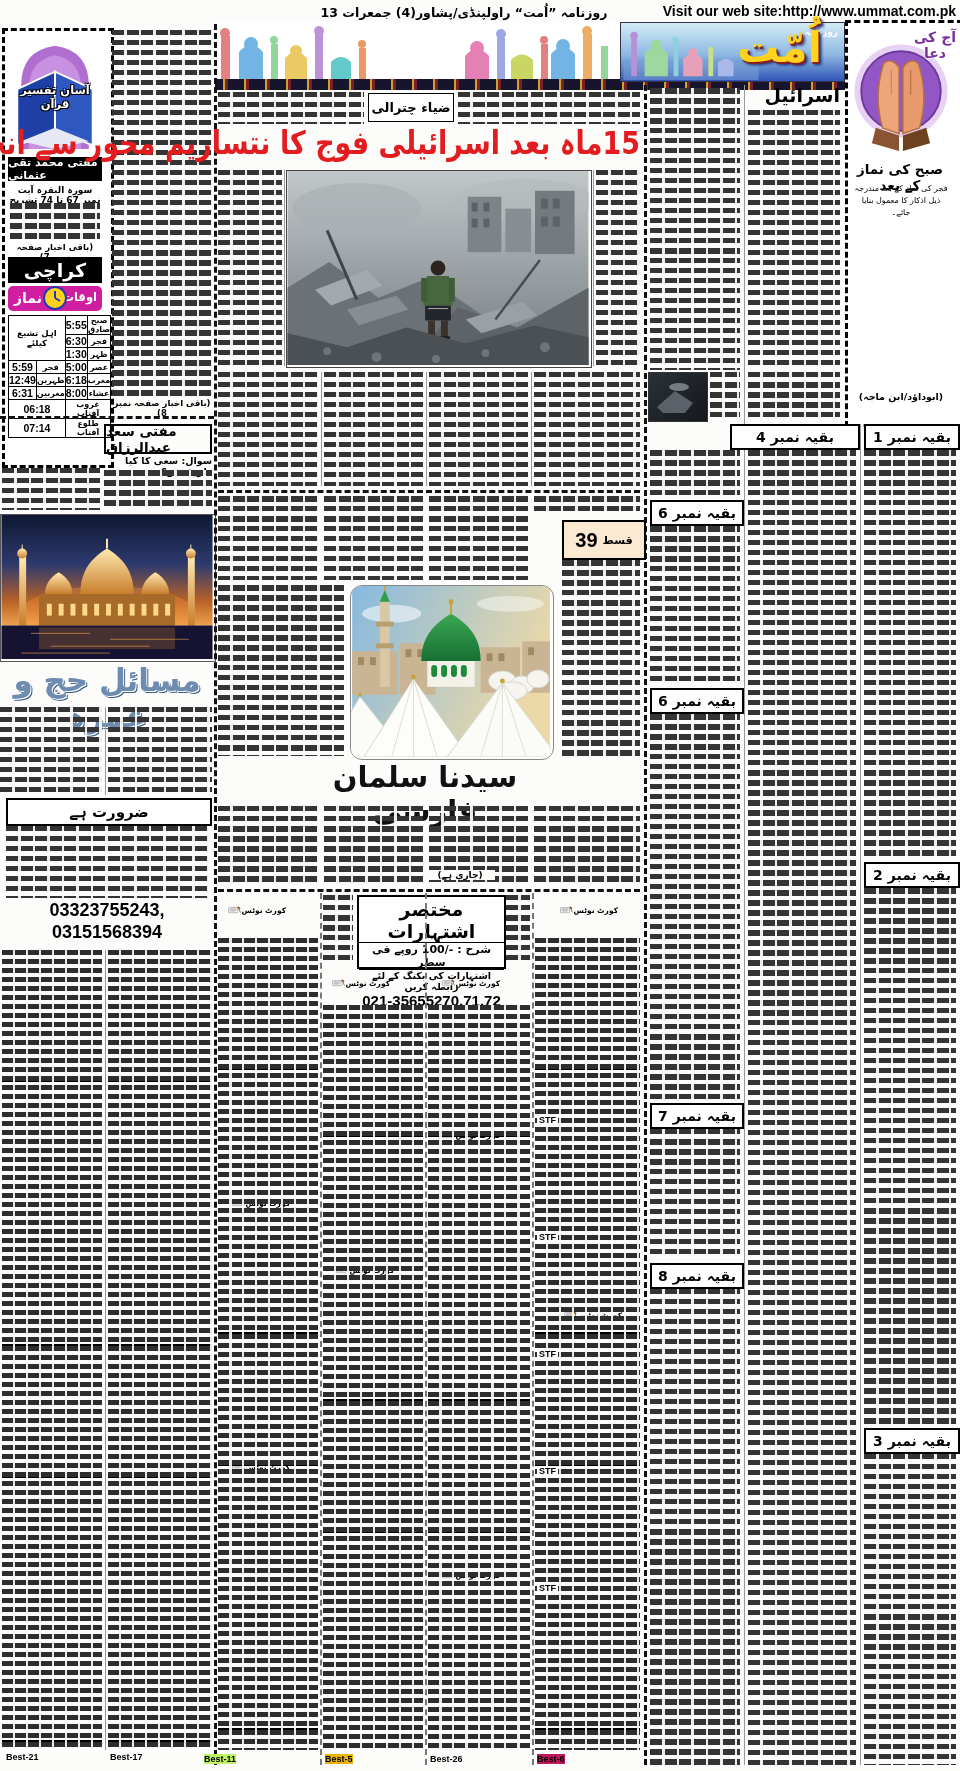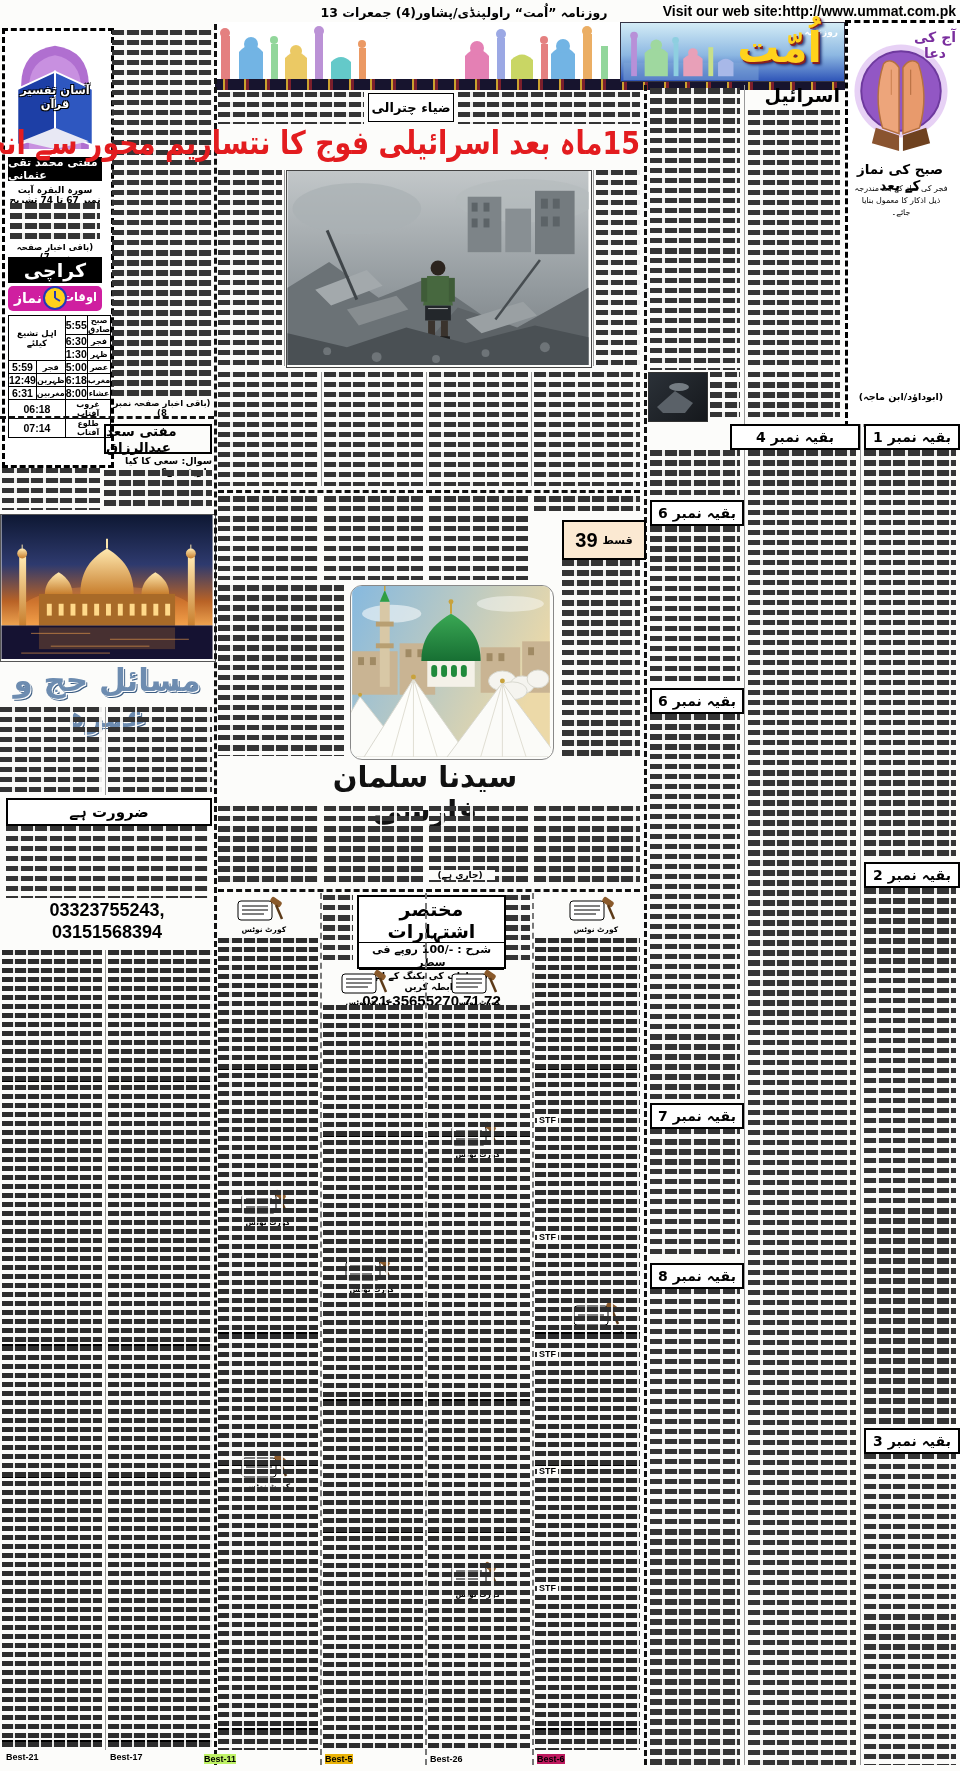--- a/index.html
+++ b/index.html
@@ -13,21 +13,21 @@
       repeating-linear-gradient(180deg,#343434 0 5.5px,rgba(0,0,0,0) 5.5px 10px)}
   .ta{position:absolute;background-image:
       repeating-linear-gradient(90deg,rgba(252,252,250,0) 0 11px,rgba(252,252,250,.9) 11px 13.5px,rgba(252,252,250,0) 13.5px 24px,rgba(252,252,250,.9) 24px 26px),
       repeating-linear-gradient(180deg,#2d2d2d 0 5px,rgba(0,0,0,0) 5px 9px),
       repeating-linear-gradient(180deg,rgba(0,0,0,0) 0 130px,#000 130px 132px)}
   .vdash{position:absolute;width:0;border-left:3px dashed #111}
   .vline{position:absolute;width:0;border-left:1px solid #9a9a9a}
   .vdash2{position:absolute;width:0;border-left:2px dashed #777}
   .hdash{position:absolute;height:0;border-top:3px dashed #111}
   .bqbox{position:absolute;border:2px solid #000;background:#fff;font-weight:bold;font-size:14px;direction:rtl;display:flex;align-items:center;justify-content:center}
-  .court{position:absolute;width:58px;display:flex;flex-direction:column;align-items:flex-end}
+  .court{position:absolute;width:58px;display:flex;flex-direction:row;align-items:center}
   .cnl{font-size:7.5px;font-weight:bold;direction:rtl;white-space:nowrap}
   .phone{position:absolute;font-weight:bold;font-family:"Liberation Sans",sans-serif;text-align:center}
   .best{position:absolute;font-family:"Liberation Sans",sans-serif;font-weight:bold;font-size:9px}
   .stf{position:absolute;font-family:"Liberation Sans",sans-serif;font-weight:bold;font-size:9px}
   .ptable{border-collapse:collapse;width:96px;background:#fff}
   .ptable td{border:1px solid #000;padding:0;text-align:center}
   .pn{font-size:8px;font-weight:bold}
   .pt{font-size:10.5px;font-weight:bold;font-family:"Liberation Sans",sans-serif}
   .shia{font-size:8.5px;font-weight:bold}
   .ornament{background:repeating-linear-gradient(90deg,#17142e 0 8px,#caa22e 8px 10px,#7c1f2c 10px 13px,#17142e 13px 21px)}

